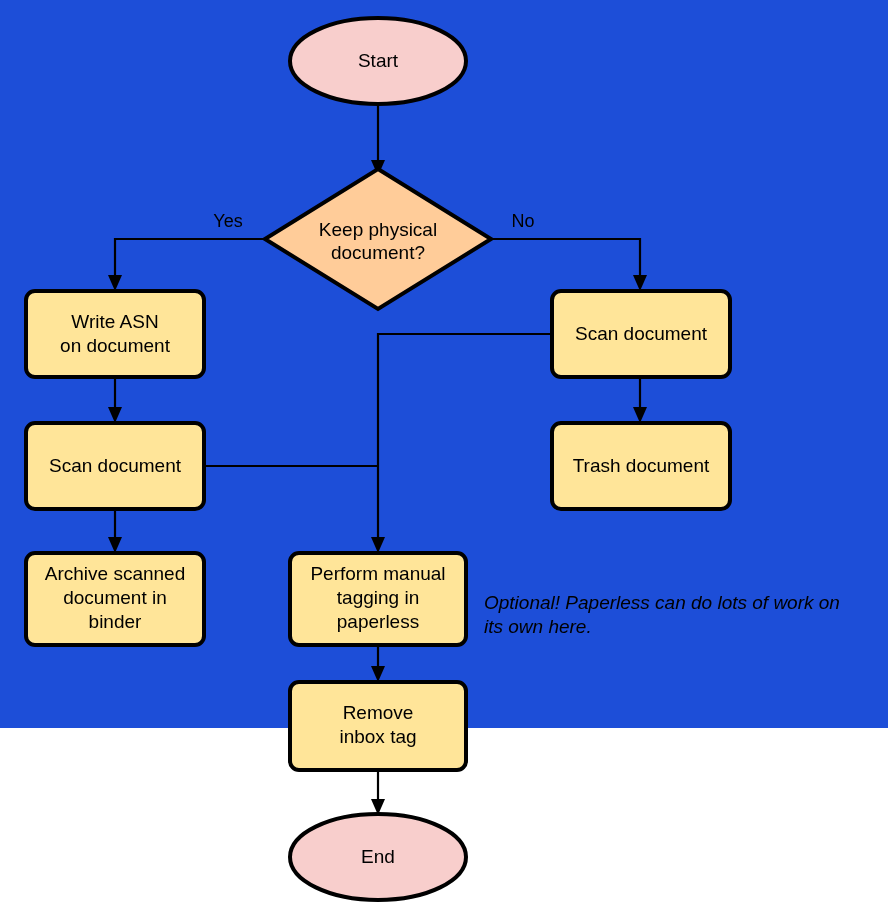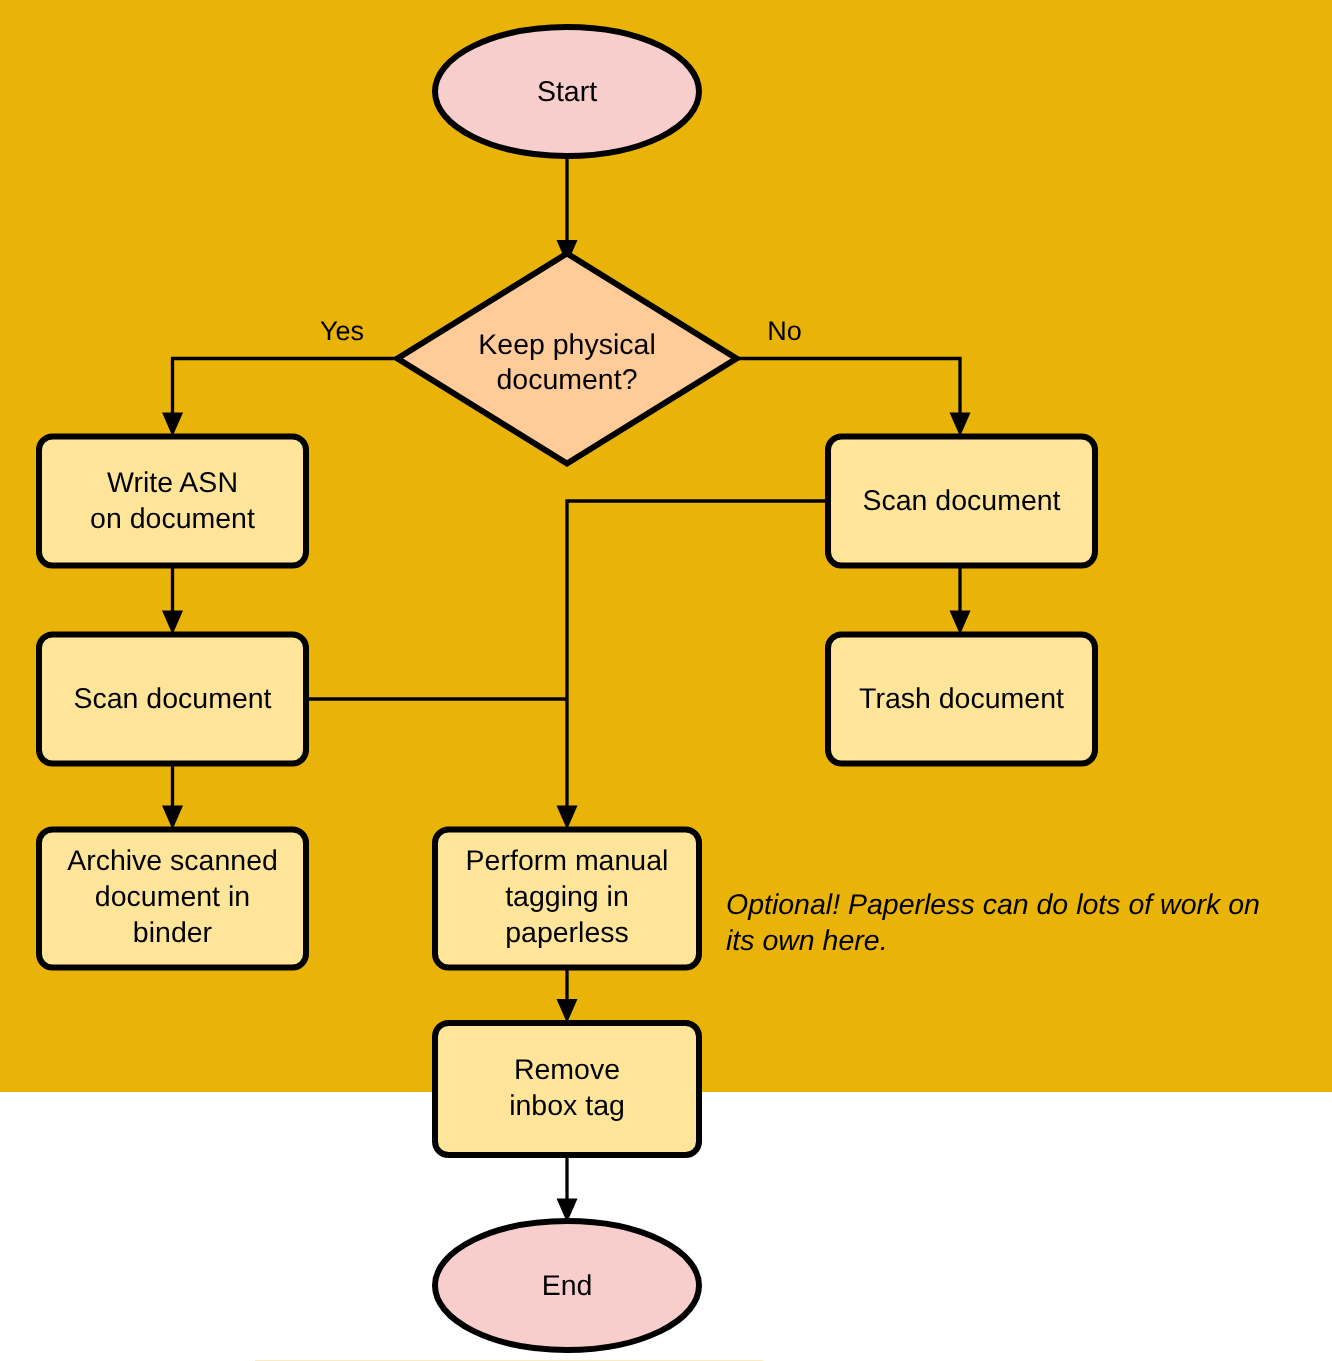--- a/index.html
+++ b/index.html
@@ -11,21 +11,21 @@
   body {
     font-family: "Liberation Sans", sans-serif;
     width: 888px;
     height: 907px;
     overflow: hidden;
   }
   #flowchart-root {
     position: relative;
     width: 888px;
     height: 728px;
-    background: #eab308;
+    background: #1d4ed8;
   }
   #flow-svg {
     position: absolute;
     top: 0;
     left: 0;
     width: 888px;
     height: 907px;
   }
   .node-label {
     font-family: "Liberation Sans", sans-serif;

